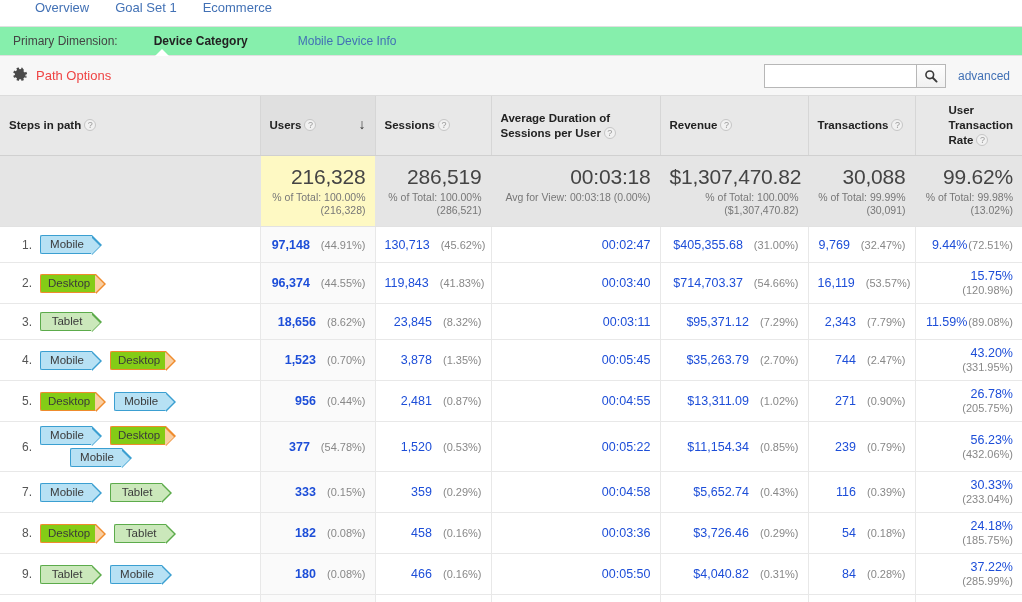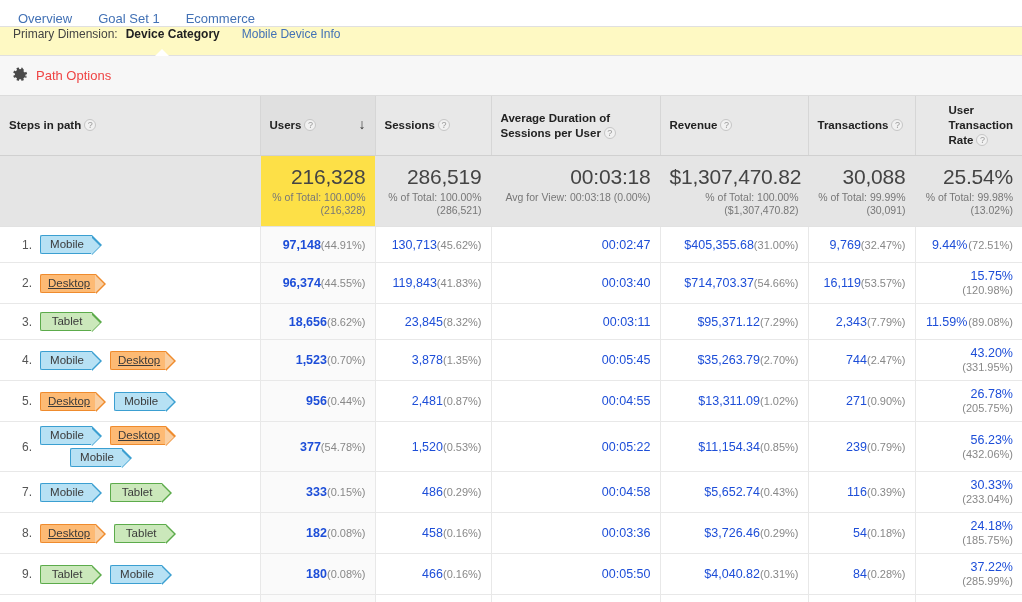--- a/index.html
+++ b/index.html
@@ -11,40 +11,42 @@
     font-family: "Liberation Sans", sans-serif;
     color: #333;
     -webkit-font-smoothing: antialiased;
   }
 
   
   .tabbar {
     height: 27px;
     border-bottom: 1px solid #e0e0e0;
     display: flex;
-    align-items: flex-end;
-    padding-left: 18px;
+    align-items: flex-start;
+    padding-left: 35px;
     background: #fff;
   }
   .tabbar a {
     font-size: 13px;
     color: #4271b5;
     margin-right: 26px;
     text-decoration: none;
     white-space: nowrap;
   }
 
   
   .dimrow {
     height: 29px;
     border-bottom: 1px solid #e0e0e0;
     display: flex;
+    align-items: center;
     padding-left: 13px;
-    background: #fef9c3;
+    background: #86efac;
     position: relative;
+    gap: 28px;
   }
   .dimlabel { font-size: 12px; color: #444; margin-right: 8px; }
   .dimitem {
     font-size: 12px;
     color: #4271b5;
     margin-right: 22px;
     text-decoration: none;
     white-space: nowrap;
     position: relative;
   }
@@ -171,21 +173,21 @@
   tr.summary td {
     background: #e5e5e5;
     border-bottom: 1px solid #e2e2e2;
     border-right: 1px solid #e5e5e5;
     padding: 8px 9px 9px;
     text-align: right;
     vertical-align: top;
     height: 64px;
   }
   tr.summary td:last-child { border-right: none; }
-  tr.summary td.sorted-col { background: #fde047; }
+  tr.summary td.sorted-col { background: #fef9c3; }
   .sum-big {
     display: block;
     font-size: 21px;
     color: #444;
     line-height: 25px;
     font-weight: normal;
     letter-spacing: -0.2px;
   }
   .sum-sub {
     display: block;
@@ -266,32 +268,32 @@
     right: -8px; top: 0.6px;
     width: 0; height: 0;
     border-top: 9.4px solid transparent;
     border-bottom: 9.4px solid transparent;
     border-left: 9px solid;
     z-index: 1;
   }
   .chip-mobile  { background: #b7e1f4; border-color: #3b9fd1; }
   .chip-mobile::after  { border-left-color: #3b9fd1; }
   .chip-mobile::before { border-left-color: #b7e1f4; }
-  .chip-desktop { background: #fdba74; border-color: #ef8b2d; text-decoration: underline; }
+  .chip-desktop { background: #84cc16; border-color: #ef8b2d; }
   .chip-desktop::after  { border-left-color: #ef8b2d; }
   .chip-desktop::before { border-left-color: #f9cfa3; }
   .chip-tablet  { background: #cbe8bb; border-color: #5cab4b; }
   .chip-tablet::after  { border-left-color: #5cab4b; }
   .chip-tablet::before { border-left-color: #cbe8bb; }
 
   .chip-indent { margin-left: 30px; }
 
   .mval { font-weight: bold; color: #1d4ed8; }
   .mval.plain { font-weight: normal; }
-  .mpct { color: #888; font-size: 11px; margin-left: 0; }
+  .mpct { color: #888; font-size: 11px; margin-left: 11px; }
   .mpct.tight { margin-left: 1px; }
 </style>
 </head>
 <body>
 
 <div class="tabbar">
   <a href="#">Overview</a>
   <a href="#">Goal Set 1</a>
   <a href="#">Ecommerce</a>
 </div>
@@ -305,20 +307,30 @@
 
 <div class="toolrow">
   <span class="gear-icon">
     <svg viewBox="0 0 20 20" width="17" height="17" aria-hidden="true">
       <path fill="#4a4a4a" d="M10 6.6a3.4 3.4 0 100 6.8 3.4 3.4 0 000-6.8zm0 5.1a1.7 1.7 0 110-3.4 1.7 1.7 0 010 3.4z"></path>
       <path fill="#4a4a4a" d="M17.3 11.5l-1.5-.5a5.9 5.9 0 000-2l1.5-.5a.6.6 0 00.4-.8l-.6-1.6a.6.6 0 00-.8-.3l-1.4.7a6 6 0 00-1.5-1.4l.6-1.5a.6.6 0 00-.4-.8L11.9.6a.6.6 0 00-.8.4l-.5 1.5a6 6 0 00-2 0L8.1 1a.6.6 0 00-.8-.4l-1.6.6a.6.6 0 00-.4.8l.7 1.5A6 6 0 004.5 5l-1.4-.7a.6.6 0 00-.8.3l-.7 1.6a.6.6 0 00.4.8l1.5.5a5.9 5.9 0 000 2l-1.5.5a.6.6 0 00-.4.8l.7 1.6a.6.6 0 00.8.3l1.4-.7a6 6 0 001.5 1.4l-.7 1.5a.6.6 0 00.4.8l1.6.6a.6.6 0 00.8-.4l.5-1.5a5.9 5.9 0 002 0l.5 1.5a.6.6 0 00.8.4l1.6-.6a.6.6 0 00.4-.8l-.6-1.5a6 6 0 001.5-1.4l1.4.7a.6.6 0 00.8-.3l.6-1.6a.6.6 0 00-.4-.8z"></path>
     </svg>
   </span>
   <span class="pathopt-label">Path Options</span>
 
+  <span class="searchwrap">
+    <input class="search-input" type="text" value="" style="">
+    <span class="search-btn">
+      <svg width="14" height="14" viewBox="0 0 16 16" aria-hidden="true">
+        <circle cx="6.6" cy="6.6" r="4.4" fill="none" stroke="#3a3a3a" stroke-width="1.8"></circle>
+        <line x1="10" y1="10" x2="14.4" y2="14.4" stroke="#3a3a3a" stroke-width="2.2" stroke-linecap="round"></line>
+      </svg>
+    </span>
+    <a href="#" class="advanced-link">advanced</a>
+  </span>
 </div>
 
 <table class="report">
   <colgroup>
     <col style="width:260px">
       <col style="width:115px">
       <col style="width:116px">
     <col style="width:169px">
       <col style="width:148px">
       <col style="width:107px">
@@ -366,21 +378,21 @@
       </td>
       <td>
         <span class="sum-big">$1,307,470.82</span>
         <span class="sum-sub">% of Total: 100.00% ($1,307,470.82)</span>
       </td>
       <td>
         <span class="sum-big">30,088</span>
         <span class="sum-sub">% of Total: 99.99% (30,091)</span>
       </td>
       <td>
-        <span class="sum-big">25.54%</span>
+        <span class="sum-big">99.62%</span>
         <span class="sum-sub">% of Total: 99.98% (13.02%)</span>
       </td>
     </tr>
 
   <tr class="drow">
         <td class="steps-cell">
           <div class="steps-flex">
             <span class="row-index">1.</span>
             <div class="chips">
               <span class="chip chip-mobile">Mobile</span>
@@ -482,21 +494,21 @@
         <td class="steps-cell">
           <div class="steps-flex">
             <span class="row-index">7.</span>
             <div class="chips">
               <span class="chip chip-mobile">Mobile</span>
               <span class="chip chip-tablet">Tablet</span>
             </div>
           </div>
         </td>
         <td class="sorted-col"><span class="mval">333</span><span class="mpct">(0.15%)</span></td>
-        <td><span class="mval plain">486</span><span class="mpct">(0.29%)</span></td>
+        <td><span class="mval plain">359</span><span class="mpct">(0.29%)</span></td>
         <td><span class="mval plain">00:04:58</span></td>
         <td><span class="mval plain">$5,652.74</span><span class="mpct">(0.43%)</span></td>
         <td><span class="mval plain">116</span><span class="mpct">(0.39%)</span></td>
         <td><span class="mval plain">30.33%</span><span class="mpct tight">(233.04%)</span></td>
       </tr>
       <tr class="drow">
         <td class="steps-cell">
           <div class="steps-flex">
             <span class="row-index">8.</span>
             <div class="chips">

